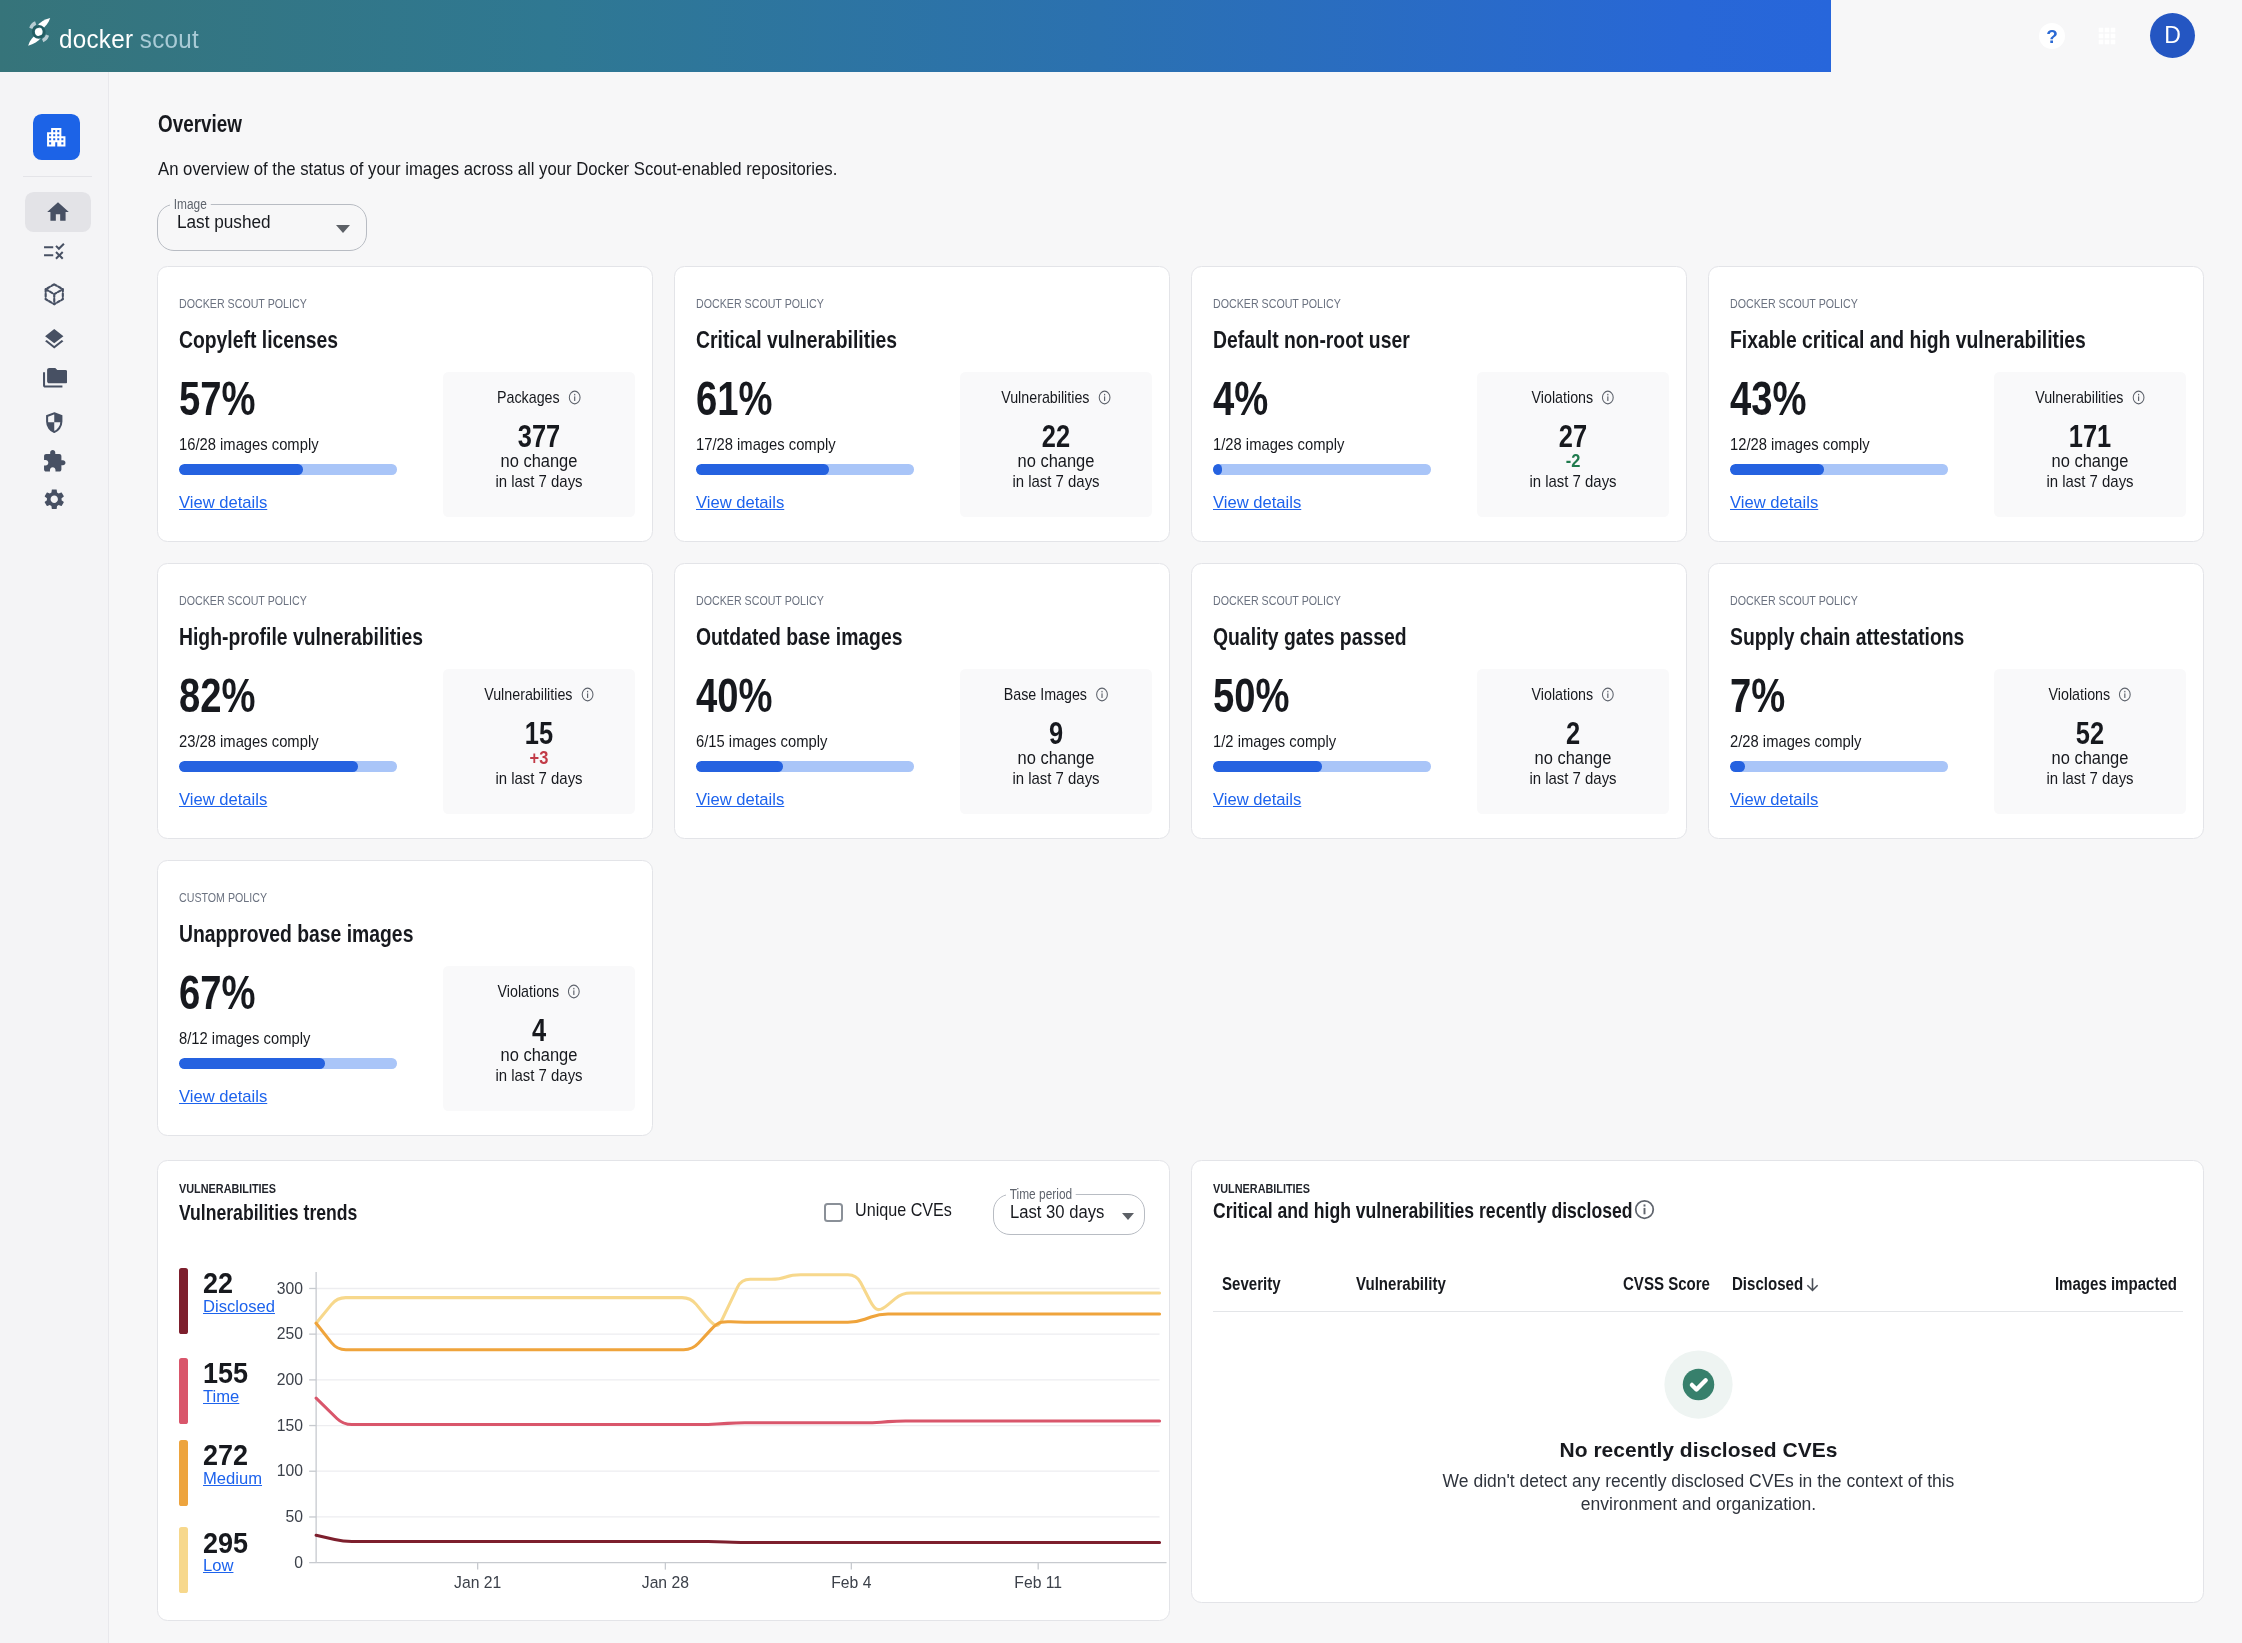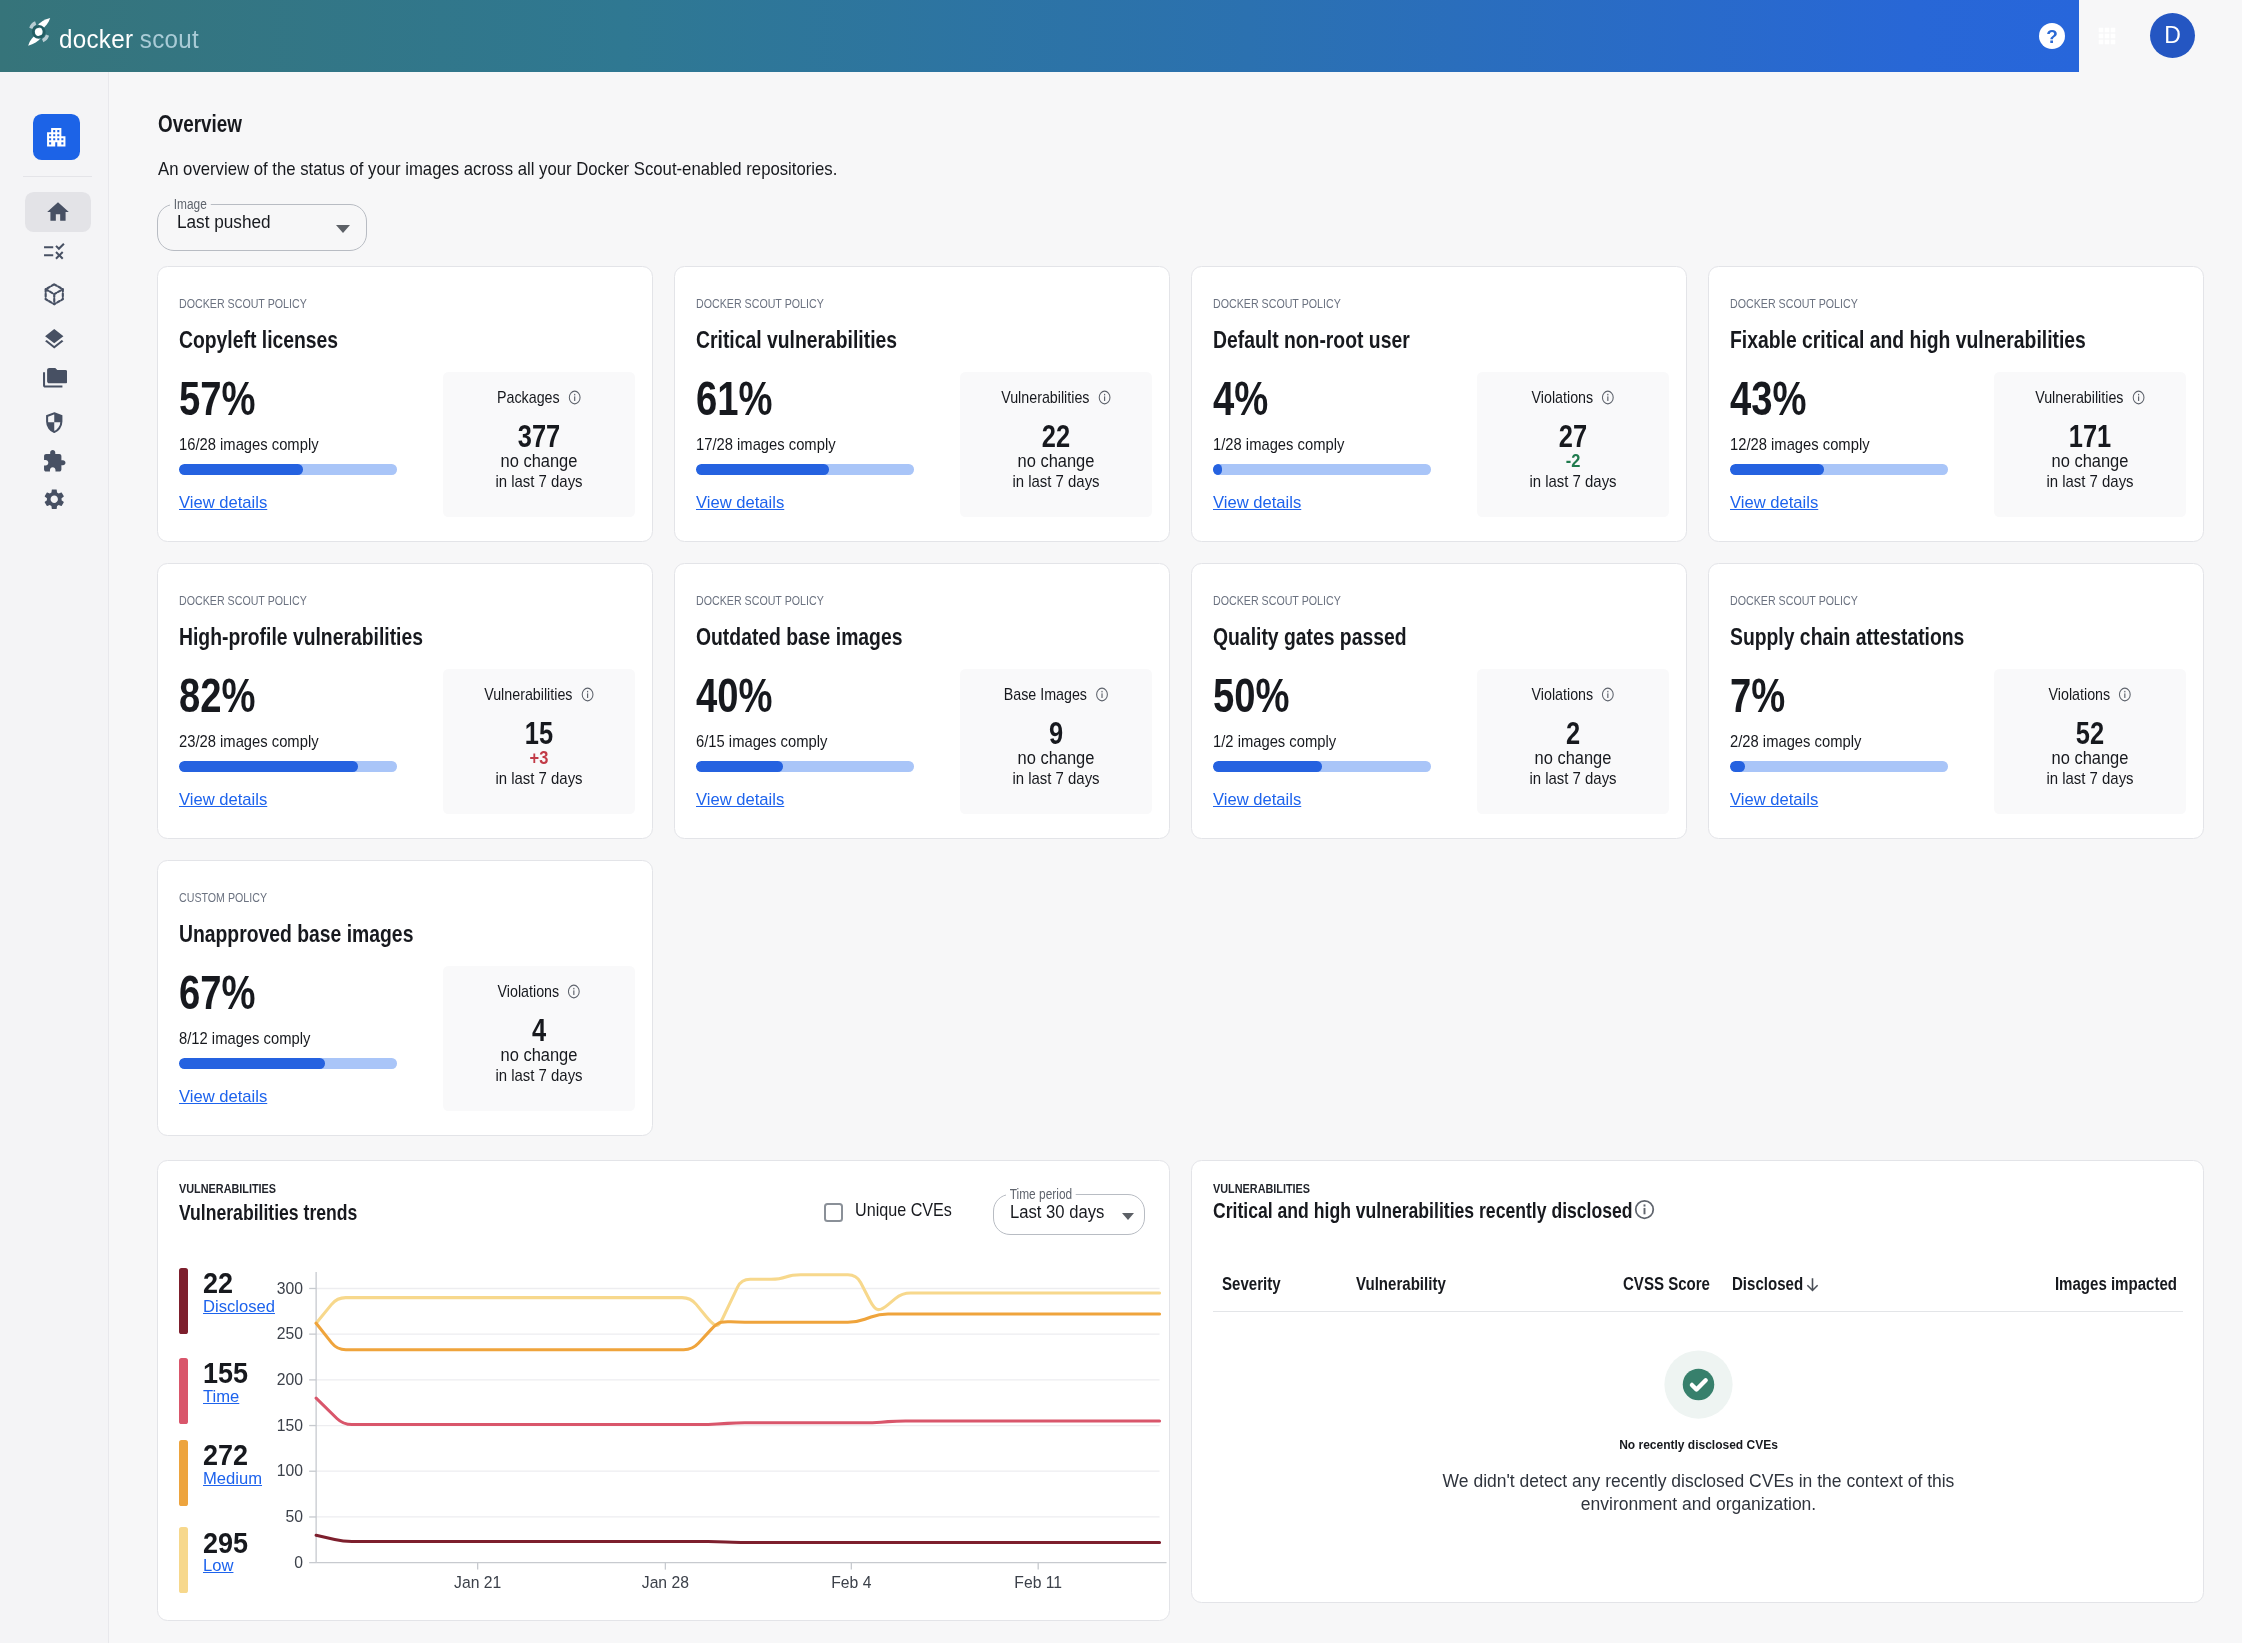--- a/index.html
+++ b/index.html
@@ -1,17 +1,17 @@
 <!DOCTYPE html>
 <html style="font-size:14px"><head><meta charset="utf-8"><style>
 *{margin:0;padding:0;box-sizing:border-box}
 html,body{width:2243px;height:1644px;overflow:hidden}
 body{font-family:"Liberation Sans",sans-serif;background:#f7f7f8;color:#17191e;position:relative}
 .abs{position:absolute;line-height:1;white-space:nowrap}
-header{position:absolute;left:0;top:0;width:2079px;height:72px;
+header{position:absolute;left:0;top:0;width:1831px;height:72px;
  background:linear-gradient(90deg,#36747a 0%,#2f7892 30%,#2b71b0 60%,#2867d6 92%,#2766db 100%)}
 .logo{position:absolute;left:27px;top:16.6px;display:flex;align-items:flex-start}
 .logotext{font-size:26px;font-weight:400;color:#fff;margin-left:7.9px;margin-top:7px;letter-spacing:0.3px;transform:scaleX(.93);transform-origin:0 0}
 .logotext .sc{color:#a9cbd6;font-weight:400;margin-left:7px}
 .helpc{position:absolute;left:2039px;top:23px;width:26px;height:26px;border-radius:50%;background:#fff;
  color:#2a69d4;font-size:19px;font-weight:700;text-align:center;line-height:27px}
 .avatar{position:absolute;left:2150px;top:13px;width:45px;height:45px;border-radius:50%;background:#2456c2;
  color:#fff;font-size:23px;font-weight:400;text-align:center;line-height:45px}
 aside{position:absolute;left:0;top:72px;width:109px;height:1571px;background:#f4f4f6;border-right:0.9px solid #e8e8ec}
 .orgtile{position:absolute;left:33px;top:114px;width:47px;height:46px;border-radius:8.7px;background:#1c63e7;
@@ -383,15 +383,15 @@
 <svg width="19" height="19" viewBox="0 0 24 24" style="position:absolute;left:611px;top:114px">
       <path fill="none" stroke="#4a4f57" stroke-width="2" d="M12 4v15M5.5 13l6.5 6.5L18.5 13"></path>
     </svg>
 <div class="th" style="left:810px;top:115px;width:175px;text-align:right;transform-origin:100% 0">Images impacted</div>
 <div class="abs" style="left:21px;top:150px;width:970px;height:0.9px;background:#e3e5e8"></div>
 <svg width="105" height="105" viewBox="0 0 120 120" style="position:absolute;left:454px;top:171px">
 <circle cx="60" cy="60" r="39" fill="#eef4f2"></circle>
 <circle cx="60" cy="60" r="18" fill="#37806c"></circle>
 <path d="M52.5 60.5l5.2 5.2 10.5-10.5" fill="none" stroke="#fff" stroke-width="5" stroke-linecap="round" stroke-linejoin="round"></path>
 </svg>
-<div class="abs" style="left:0;top:278px;width:1013px;text-align:center;font-size:12px;font-weight:700">No recently disclosed CVEs</div>
+<div class="abs" style="left:0;top:278px;width:1013px;text-align:center;font-size:21px;font-weight:700">No recently disclosed CVEs</div>
 <div class="abs" style="left:0;top:309px;width:1013px;text-align:center;font-size:17.5px;color:#2f343d;line-height:23px;white-space:normal">We didn't detect any recently disclosed CVEs in the context of this<br>environment and organization.</div>
 </div>
 
 </body></html>

